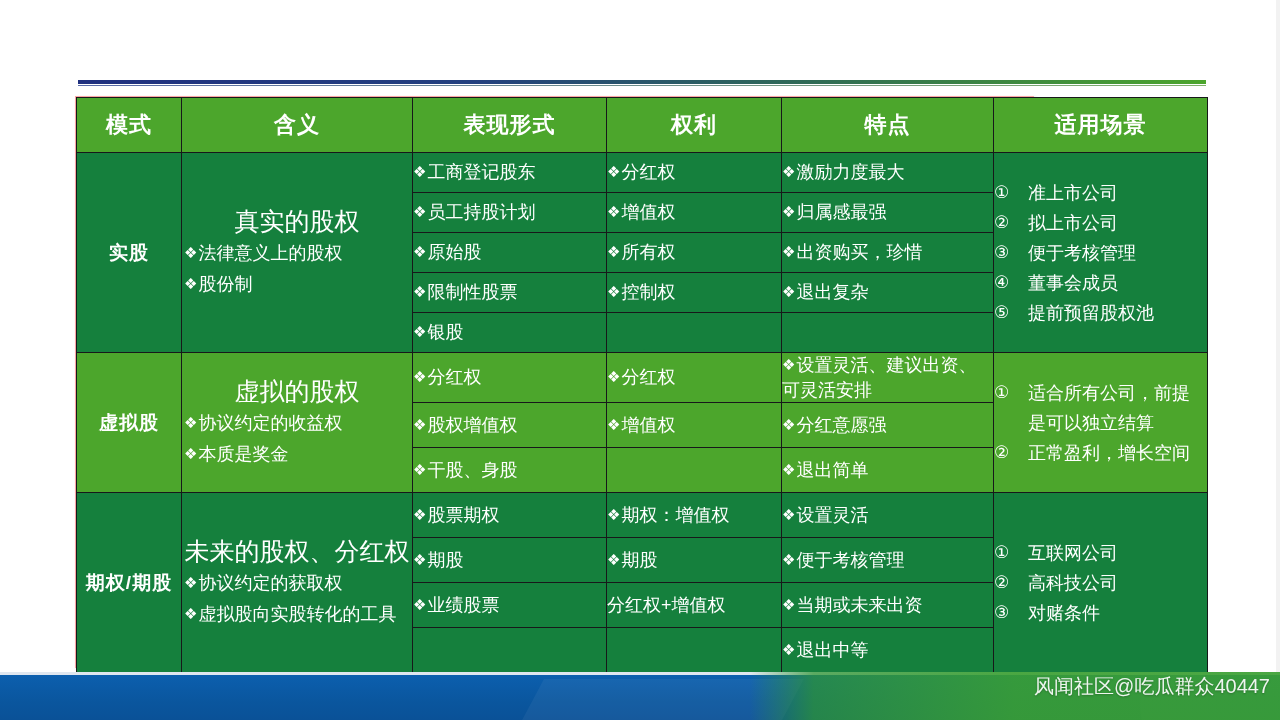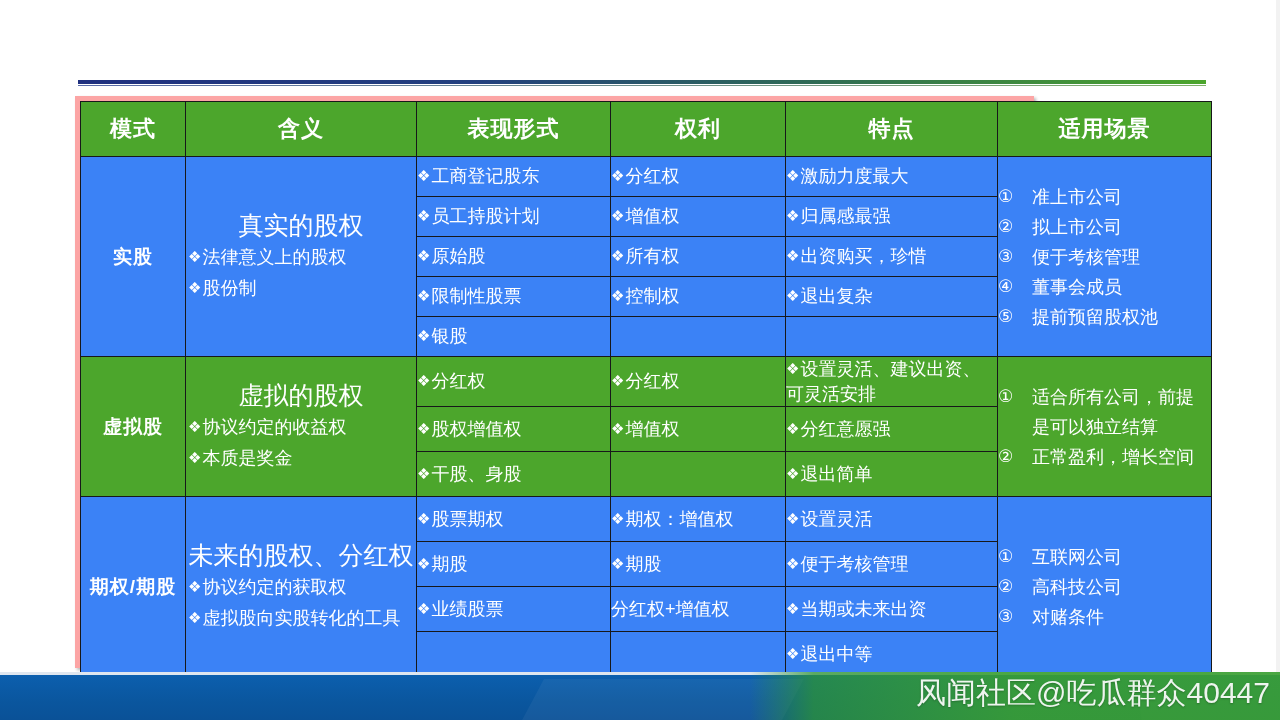--- a/index.html
+++ b/index.html
@@ -37,21 +37,21 @@
     left: 78px; top: 85px;
     width: 1128px; height: 1px;
     background: linear-gradient(to right, #5a6aa8 0%, #7fb06a 100%);
   }
 
   
   #table-wrap {
     position: absolute;
     left: 75px; top: 96px;
     width: 959px; height: 572px;
-    border: 5px solid #fca5a5;
+    border: 1px solid #fca5a5;
     box-shadow: 2px 2px 3px rgba(0,0,0,0.30);
   }
   table.matrix {
     width: 100%; height: 100%;
     border-collapse: collapse;
     table-layout: fixed;
   }
   table.matrix td, table.matrix th {
     border: 1px solid #17181a;
     color: #ffffff;
@@ -71,21 +71,21 @@
   thead th {
     background: #4CA62C;
     height: 55px;
     font-size: 22px;
     font-weight: bold;
     text-align: center;
     letter-spacing: 1px;
   }
 
   
-  .bg-blue  { background: #3b82f6; }
+  .bg-blue  { background: #15803d; }
   .bg-green { background: #4CA62C; }
 
   
   td.mode {
     text-align: center;
     font-size: 19px;
     font-weight: bold;
     letter-spacing: 1px;
   }
 
@@ -157,21 +157,21 @@
     left: 520px; top: 4px;
     width: 260px; height: 90px;
     background: rgba(255,255,255,0.05);
     transform: skewX(-28deg);
   }
 
   
   #watermark {
     position: absolute;
     right: 10px; top: 673px;
-    font-size: 30px;
+    font-size: 20px;
     color: rgba(255,255,255,0.92);
     letter-spacing: 0px;
     white-space: nowrap;
     text-shadow: 0 1px 2px rgba(0,0,0,0.25);
     z-index: 5;
   }
   #watermark-tint {
     position: absolute;
     right: 0px; top: 672px;
     width: 530px; height: 48px;

